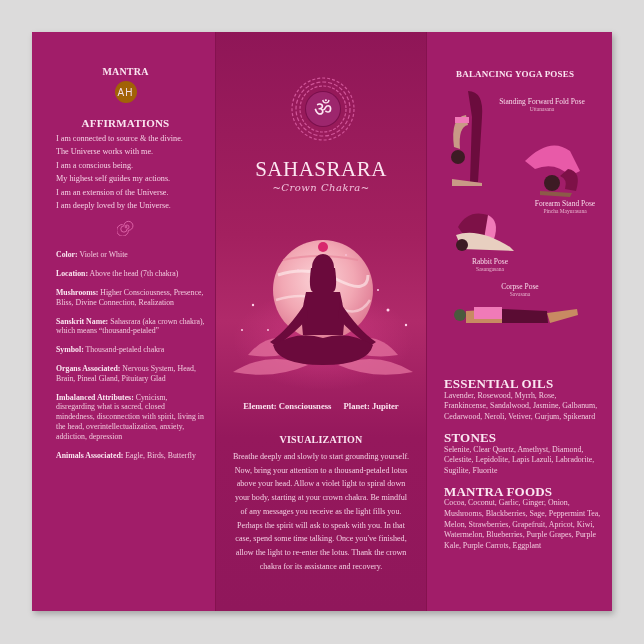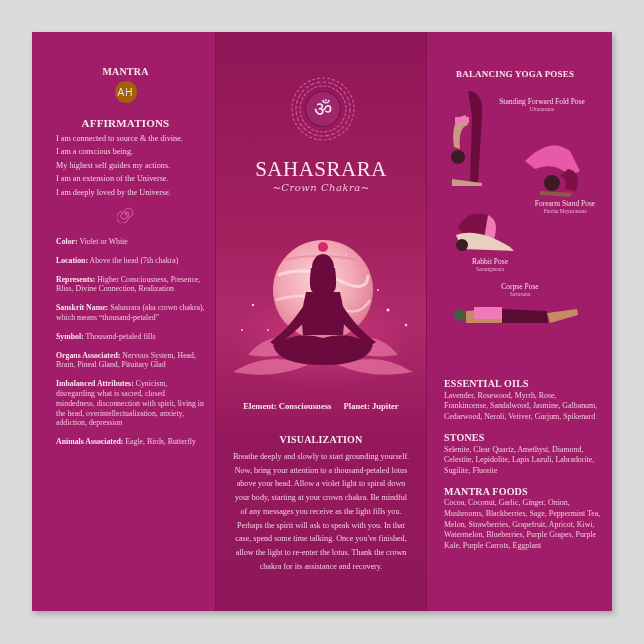--- a/index.html
+++ b/index.html
@@ -32,48 +32,49 @@
   .elem-row { position: absolute; top: 369px; width: 100%; text-align: center; font-family: "Liberation Serif", serif; font-size: 8.6px; color: #fbe2ef; font-weight: bold; }
   .elem-row span { margin: 0 5px; }
   .vis-title { position: absolute; top: 402px; width: 100%; font-size: 10px; }
   .vis-text { position: absolute; top: 418px; left: 16px; right: 16px; text-align: center; font-family: "Liberation Serif", serif; font-size: 8.1px; line-height: 13.7px; color: #f2cde1; }
 
   .yoga-title { font-size: 9px; margin-top: 37px; text-align: left; padding-left: 16px; }
   .poses { position: relative; height: 300px; }
   .pose-label { position: absolute; font-family: "Liberation Serif", serif; font-size: 7.5px; color: #f6d9e8; text-align: center; line-height: 9px; }
   .pose-label small { display: block; font-size: 5.5px; color: #e8b6cf; line-height: 7px; }
   .right-sec { font-family: "Liberation Serif", serif; font-size: 7.9px; line-height: 10.7px; color: #f0c9dd; padding-left: 4px; }
-  .right-sec h4 { font-size: 10px; font-weight: bold; color: #fbe6f1; margin-bottom: 1px; letter-spacing: 0.2px; }
+  .right-sec h4 { font-size: 13px; font-weight: bold; color: #fbe6f1; margin-bottom: 1px; letter-spacing: 0.2px; }
   .right-sec + .right-sec { margin-top: 10px; }
 </style>
 </head>
 <body>
 
 <div class="poster">
 
   <div class="panel panel-left">
     <div class="heading mantra-title">MANTRA</div>
     <div class="mantra-circle">AH</div>
     <div class="heading aff-title">AFFIRMATIONS</div>
     <ul class="aff-list">
       <li>I am connected to source &amp; the divine.</li>
+      <li>The Universe works with me.</li>
       <li>I am a conscious being.</li>
       <li>My highest self guides my actions.</li>
       <li>I am an extension of the Universe.</li>
       <li>I am deeply loved by the Universe.</li>
     </ul>
     <svg class="spiral" viewBox="0 0 20 20">
       <path d="M10 10 m0 -1 a1 1 0 1 1 -1 1 a2.2 2.2 0 1 1 2.2 2.2 a3.5 3.5 0 1 1 -3.5 -3.5 a5 5 0 1 1 5 5 a6.5 6.5 0 1 1 -6.5 -6.5" fill="none" stroke="#e86fb2" stroke-width="0.9"></path>
     </svg>
     <div class="facts">
       <div class="fact"><b>Color:</b> <span>Violet or White</span></div>
       <div class="fact"><b>Location:</b> <span>Above the head (7th chakra)</span></div>
-      <div class="fact"><b>Represents:</b> <span>Higher Consciousness, Presence, Bliss, Divine Connection, Realization</span></div>
+      <div class="fact"><b>Mushrooms:</b> <span>Higher Consciousness, Presence, Bliss, Divine Connection, Realization</span></div>
       <div class="fact"><b>Sanskrit Name:</b> <span>Sahasrara (aka crown chakra), which means “thousand-petaled”</span></div>
-      <div class="fact"><b>Symbol:</b> <span>Thousand-petaled fills</span></div>
+      <div class="fact"><b>Symbol:</b> <span>Thousand-petaled chakra</span></div>
       <div class="fact"><b>Organs Associated:</b> <span>Nervous System, Head, Brain, Pineal Gland, Pituitary Glad</span></div>
       <div class="fact"><b>Imbalanced Attributes:</b> <span>Cynicism, disregarding what is sacred, closed mindedness, disconnection with spirit, living in the head, overintellectualization, anxiety, addiction, depression</span></div>
       <div class="fact"><b>Animals Associated:</b> <span>Eagle, Birds, Butterfly</span></div>
     </div>
   </div>
 
   <div class="panel panel-mid">
     <svg class="om-wrap" viewBox="0 0 70 70">
       <g fill="none" stroke="#d05598" stroke-width="1.2">
         <circle cx="35" cy="35" r="31" stroke-dasharray="3 2"></circle>

